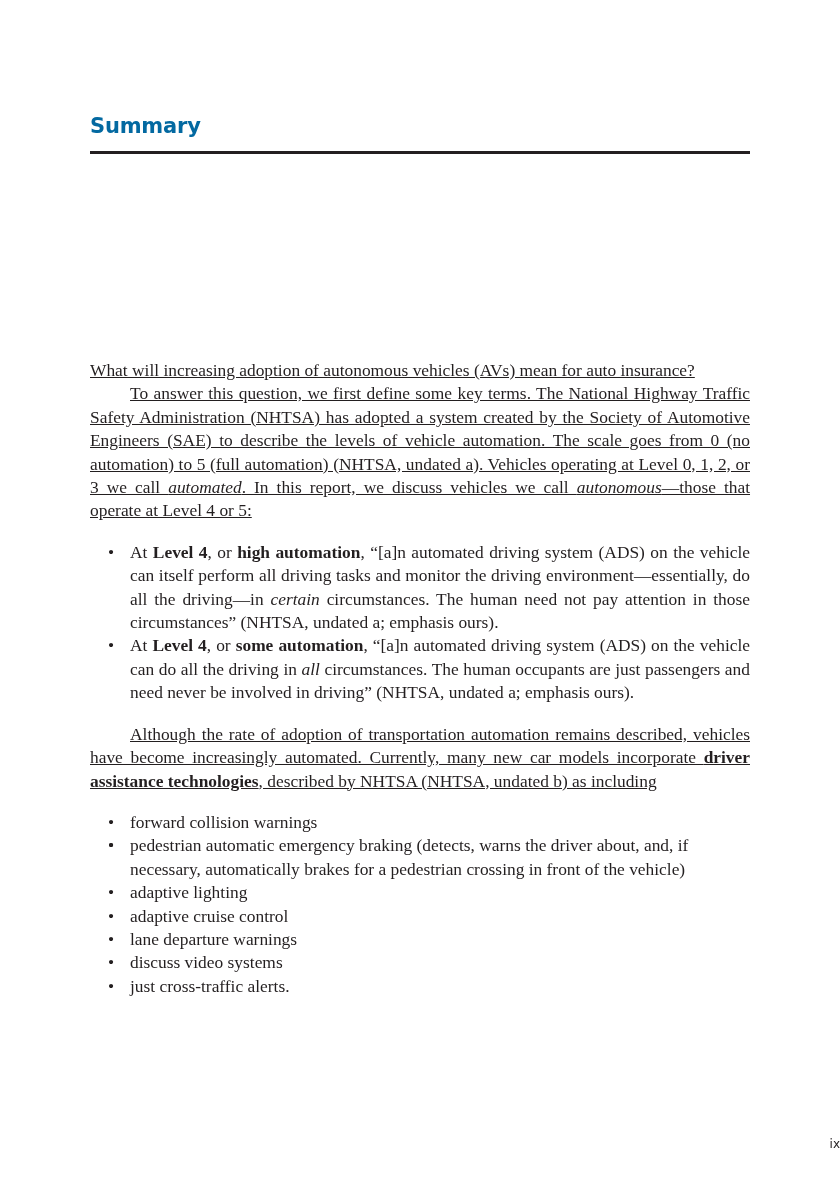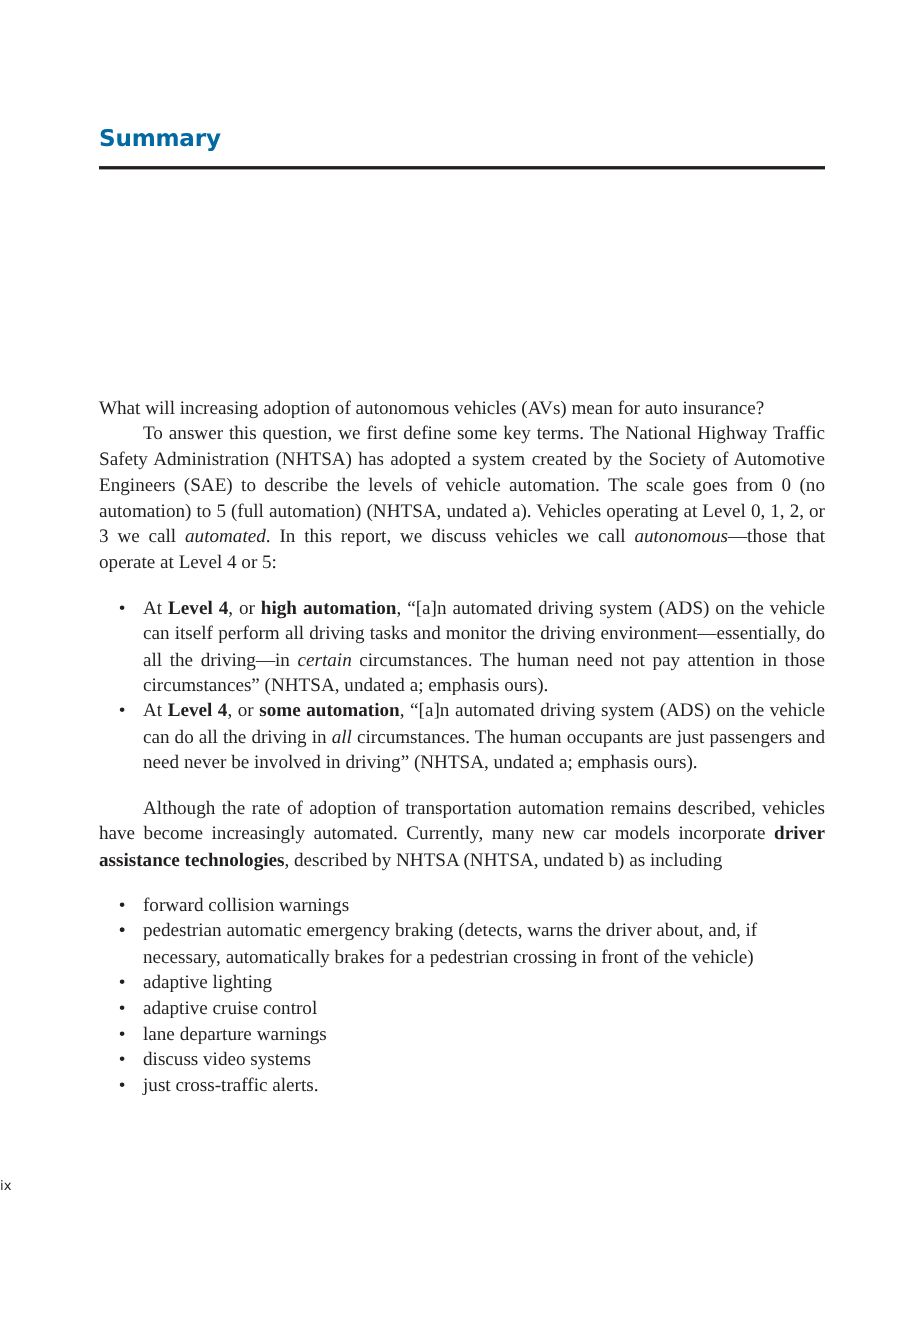--- a/index.html
+++ b/index.html
@@ -45,20 +45,21 @@
       left: 0;
       width: 660px;
       font-family: "Liberation Serif", serif;
       font-size: 17.4px;
       line-height: 23.4px;
       text-align: justify;
       color: #231f20;
     }
     .body-text p {
       margin: 0;
+      text-decoration: underline;
     }
     .indent {
       text-indent: 40px;
     }
     ul.bullets {
       list-style: none;
       margin: 18px 0 18px 0;
       padding: 0 0 0 40px;
     }
     ul.bullets li {
@@ -68,24 +69,24 @@
     ul.bullets li .bullet {
       position: absolute;
       left: -22px;
       top: 0;
     }
     ul.bullets.tech li {
       text-align: left;
     }
     .page-number {
       position: absolute;
-      top: 1071px;
+      top: 1137px;
       left: 0;
       width: 840px;
-      text-align: left;
+      text-align: right;
       font-family: "DejaVu Sans", sans-serif;
       font-size: 12px;
       color: #231f20;
     }
   </style>
 </head>
 <body>
 
 <div class="page">
 

